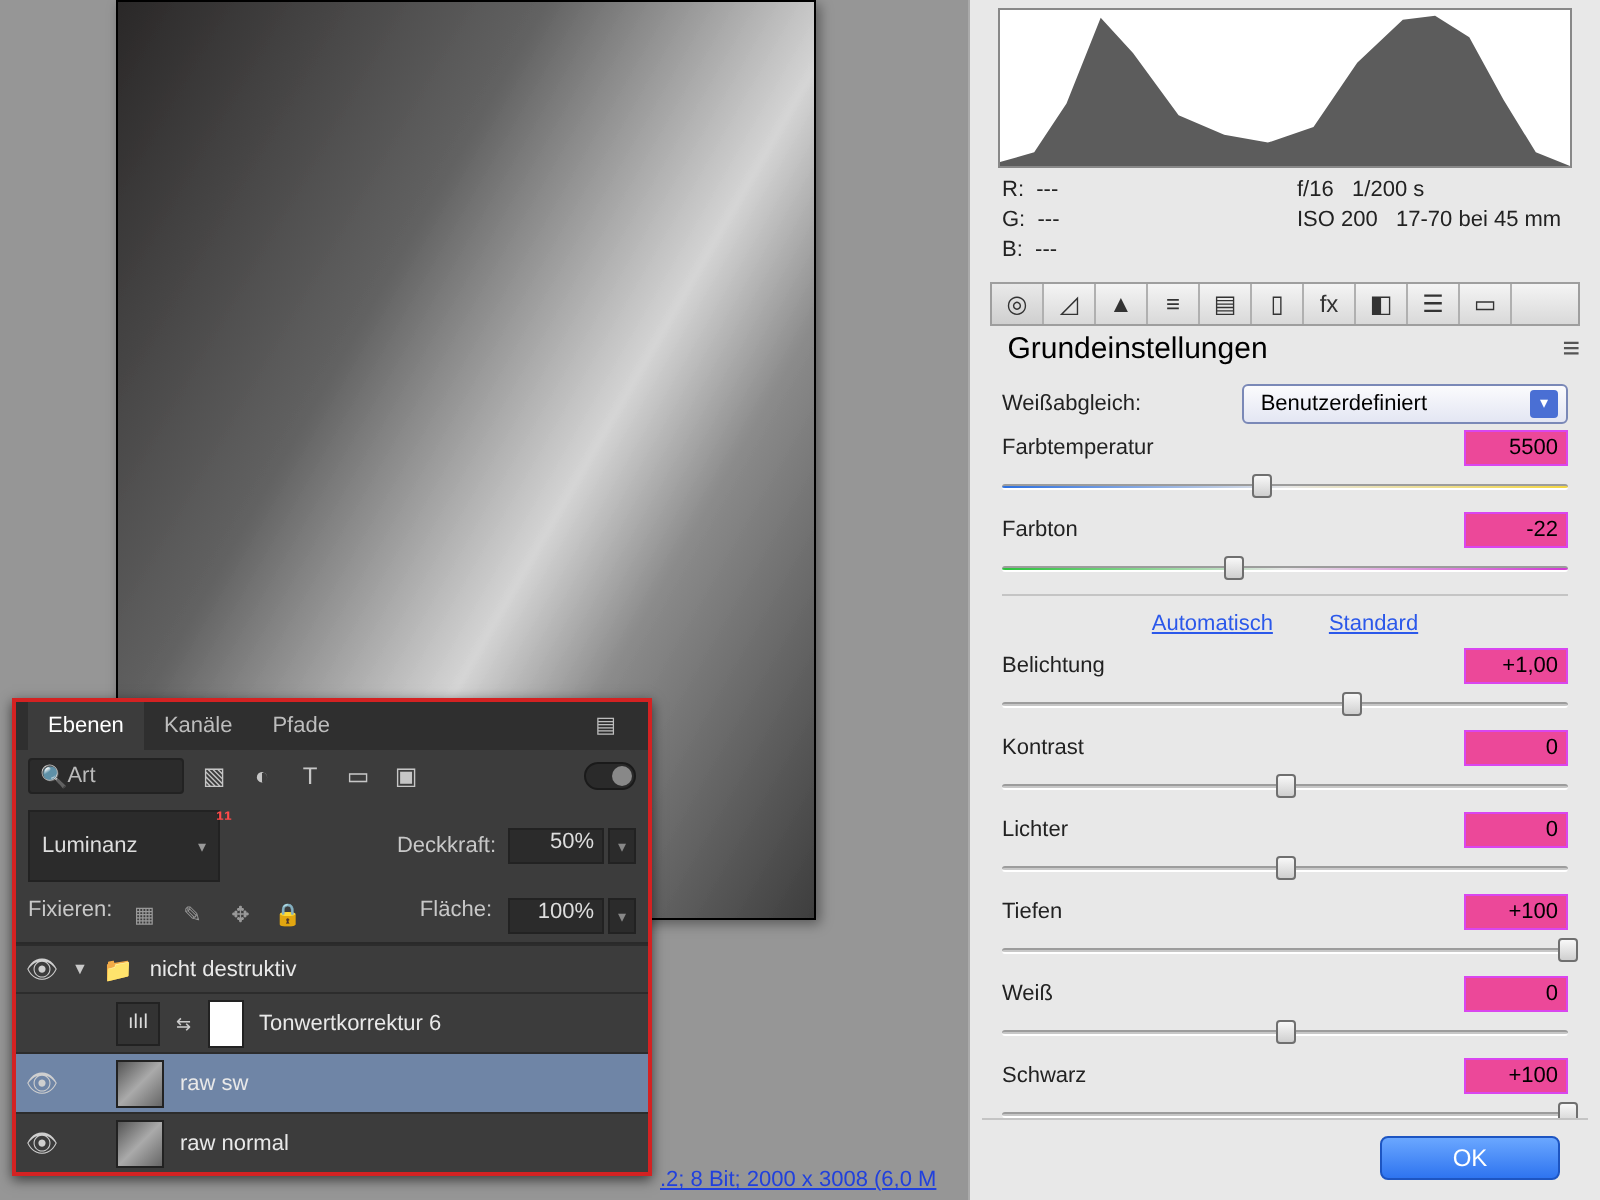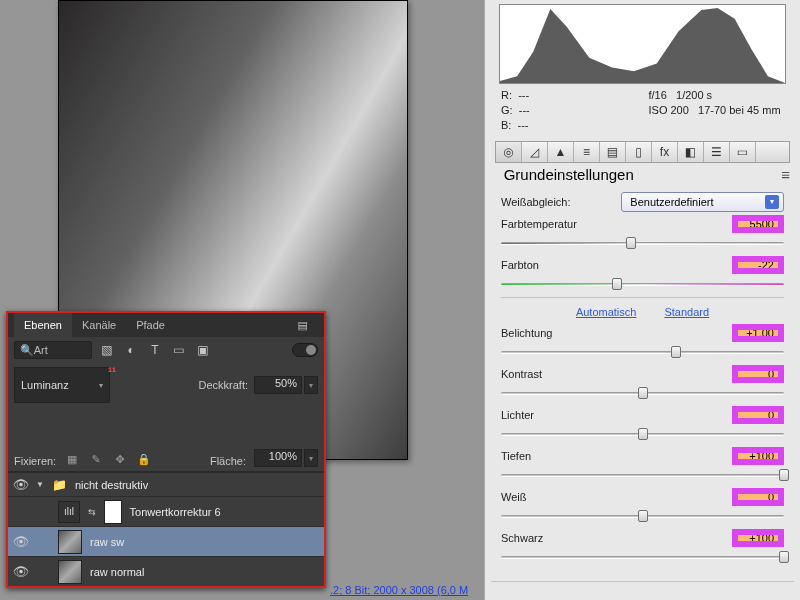--- a/index.html
+++ b/index.html
@@ -21,21 +21,21 @@
     .tabstrip { display: flex; gap: 0; border: 1px solid #9e9e9e; margin: 2px 4px 0 4px; background: linear-gradient(#f4f4f4,#d9d9d9); height: 22px; }
     .tabstrip div { width: 26px; display:flex; align-items:center; justify-content:center; border-right:1px solid #b0b0b0; font-size:12px; color:#333; }
     .tabstrip div.sel { background: linear-gradient(#e9e9e9,#cfcfcf); }
     .sectionhdr-row { display:flex; align-items:center; margin: 0 4px;}
     .sectionhdr-row span { flex:1; text-align:center; font-size:15px; padding:3px 0;}
     .sectionhdr-row .menu { width:14px; text-align:right; color:#555; }
 
     .basic { padding: 6px 10px 2px 10px; overflow-y: auto; flex: 1; }
     .line { display: flex; align-items: center; gap: 6px; margin-bottom: 3px; }
     .line label { flex: 1; font-size: 11px; color: #222; }
-    .valbox { width: 52px; height: 18px; border: 6px solid #d946ef; background: #fdba74; font-size: 11px; text-align: right; padding: 0 4px; }
+    .valbox { width: 52px; height: 18px; border: 1px solid #d946ef; background: #ec4899; font-size: 11px; text-align: right; padding: 0 4px; }
     .selectbox { flex:1.3; height:20px; background: linear-gradient(#fbfbfd,#e3e6f3); border:1px solid #7a88b7; border-radius:3px; display:flex; align-items:center; justify-content:space-between; padding:0 4px 0 8px; font-size:11px; }
     .selectbox .caret { width:14px; height:14px; background:#4a6fd4; border-radius:2px; display:flex;align-items:center;justify-content:center;color:#fff;font-size:8px;}
     .slider { display:block; height: 14px; position: relative; margin-bottom: 6px; }
     .slider .track { position:absolute; left:0; right:0; top:6px; height:3px; background:#c7c7c7; border-top:1px solid #9c9c9c; border-bottom:1px solid #fff; border-radius:2px; }
     .slider .track.temp { background: linear-gradient(90deg,#2b6fe0 0%, #e6e6e6 50%, #f4d742 100%);}    
     .slider .track.tint { background: linear-gradient(90deg,#29c23a 0%, #e6e6e6 50%, #d238d2 100%);}    
     .slider .thumb { position:absolute; top:1px; width:10px; height:12px; background: linear-gradient(#f8f8f8,#cfcfcf); border:1px solid #6f6f6f; border-radius:2px; transform:translateX(-50%);}    
     hr.sep { border:none; border-top:1px solid #c4c4c4; margin:6px 0;}
 
     .links { margin:8px 0 6px 0; display:flex; justify-content:center; gap:28px; font-size:11px;}
@@ -58,21 +58,21 @@
     .lp-icn { width:18px; height:18px; display:flex;align-items:center;justify-content:center;color:#c6c6c6;font-size:12px;}
     .lp-toggle { width:26px;height:14px;background:#2a2a2a;border:1px solid #1a1a1a;border-radius:7px;margin-left:auto;position:relative;}
     .lp-toggle::after{content:"";position:absolute;right:1px;top:1px;width:10px;height:10px;background:#888;border-radius:50%;}
     .lp-row2 { display:flex; align-items:center; padding:4px 6px; gap:6px;}
     .lp-dd { height:36px; background:#2b2b2b;border:1px solid #222;display:flex;align-items:center;justify-content:space-between;padding:0 6px;flex:1;}
     .lp-dd .ar { font-size:8px;color:#999; }
     .lp-label { color:#c8c8c8; font-size:11px;}
     .lp-num { width:48px;height:18px;background:#2b2b2b;border:1px solid #222;color:#ddd;text-align:right;padding:0 4px;}
     .lp-num-wrap{display:flex;align-items:center;gap:2px;}
     .lp-num-ar{width:14px;height:18px;background:#2b2b2b;border:1px solid #222;display:flex;align-items:center;justify-content:center;color:#888;font-size:8px;}
-    .lp-row3 { display:flex; align-items:flex-end; padding:4px 6px; gap:8px; border-bottom:1px solid #2a2a2a;margin-top:38px;}
+    .lp-row3 { display:flex; align-items:flex-start; padding:4px 6px; gap:8px; border-bottom:1px solid #2a2a2a;}
     .lp-mini { width:16px;height:16px;display:flex;align-items:center;justify-content:center;color:#999;font-size:11px;}
     .redmark { color:#ff4a4a; font-weight:bold; font-size:12px; position:absolute; }
 
     .lp-layers { }
     .lp-layer { display:flex; align-items:center; height:30px; padding:0 6px; gap:8px; border-top:1px solid #2c2c2c;}
     .lp-layer.sel { background:#6f85a6; }
     .eye { width:14px;height:14px;display:flex;align-items:center;justify-content:center;color:#cfcfcf;font-size:13px;}
     .thumb-l { width:24px;height:24px;background:linear-gradient(135deg,#555,#aaa,#666);border:1px solid #222;}
     .thumb-mask { width:18px;height:24px;background:#fff;border:1px solid #222;}
     .adj-ic { width:22px;height:22px;background:#333;border:1px solid #222;display:flex;align-items:center;justify-content:center;color:#ddd;font-size:10px;}
@@ -202,20 +202,21 @@
         </div>
         <div class="slider">
           <div class="track"></div>
           <div class="thumb" style="left:100%"></div>
         </div>
       </div>
 
   </div>
 
   <div class="btnrow">
+    <div class="btn primary">OK</div>
   </div>
 </div>
 
 <div class="docinfo">.2; 8 Bit; 2000 x 3008 (6,0 M</div>
 
 <div class="layerspanel">
   <div class="lp-tabs">
     <span class="active">Ebenen</span>
     <span>Kanäle</span>
     <span>Pfade</span>

